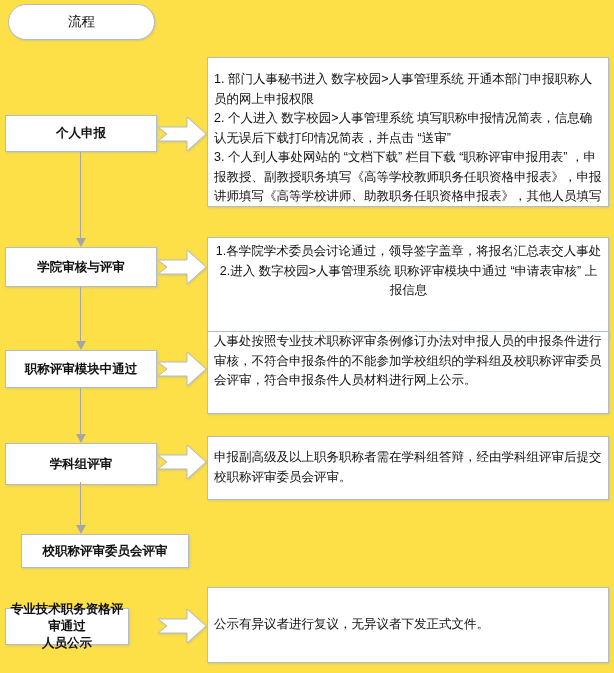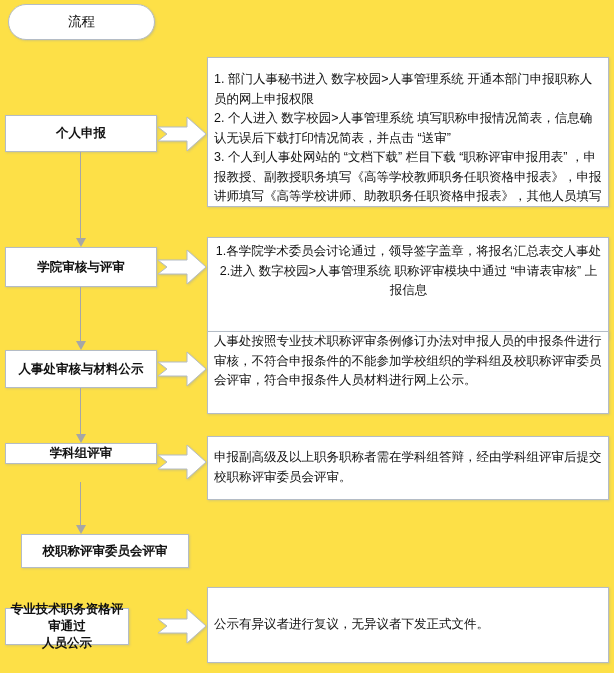--- a/index.html
+++ b/index.html
@@ -44,24 +44,24 @@
 
   <div class="shape step-box" style="left:5px;top:115px;width:152px;height:37px;">
     <span>个人申报</span>
   </div>
 
   <div class="shape step-box" style="left:5px;top:247px;width:152px;height:40px;">
     <span>学院审核与评审</span>
   </div>
 
   <div class="shape step-box" style="left:5px;top:350px;width:152px;height:38px;">
-    <span>人事处审核与材料公示</span>
+    <span>职称评审模块中通过</span>
   </div>
 
-  <div class="shape step-box" style="left:5px;top:443px;width:152px;height:21px;">
+  <div class="shape step-box" style="left:5px;top:443px;width:152px;height:42px;">
     <span>学科组评审</span>
   </div>
 
   <div class="shape step-box" style="left:21px;top:534px;width:168px;height:34px;">
     <span>校职称评审委员会评审</span>
   </div>
 
   <div class="shape step-box" style="left:5px;top:608px;width:124px;height:37px;">
     <span>专业技术职务资格评审通过
 人员公示</span>

